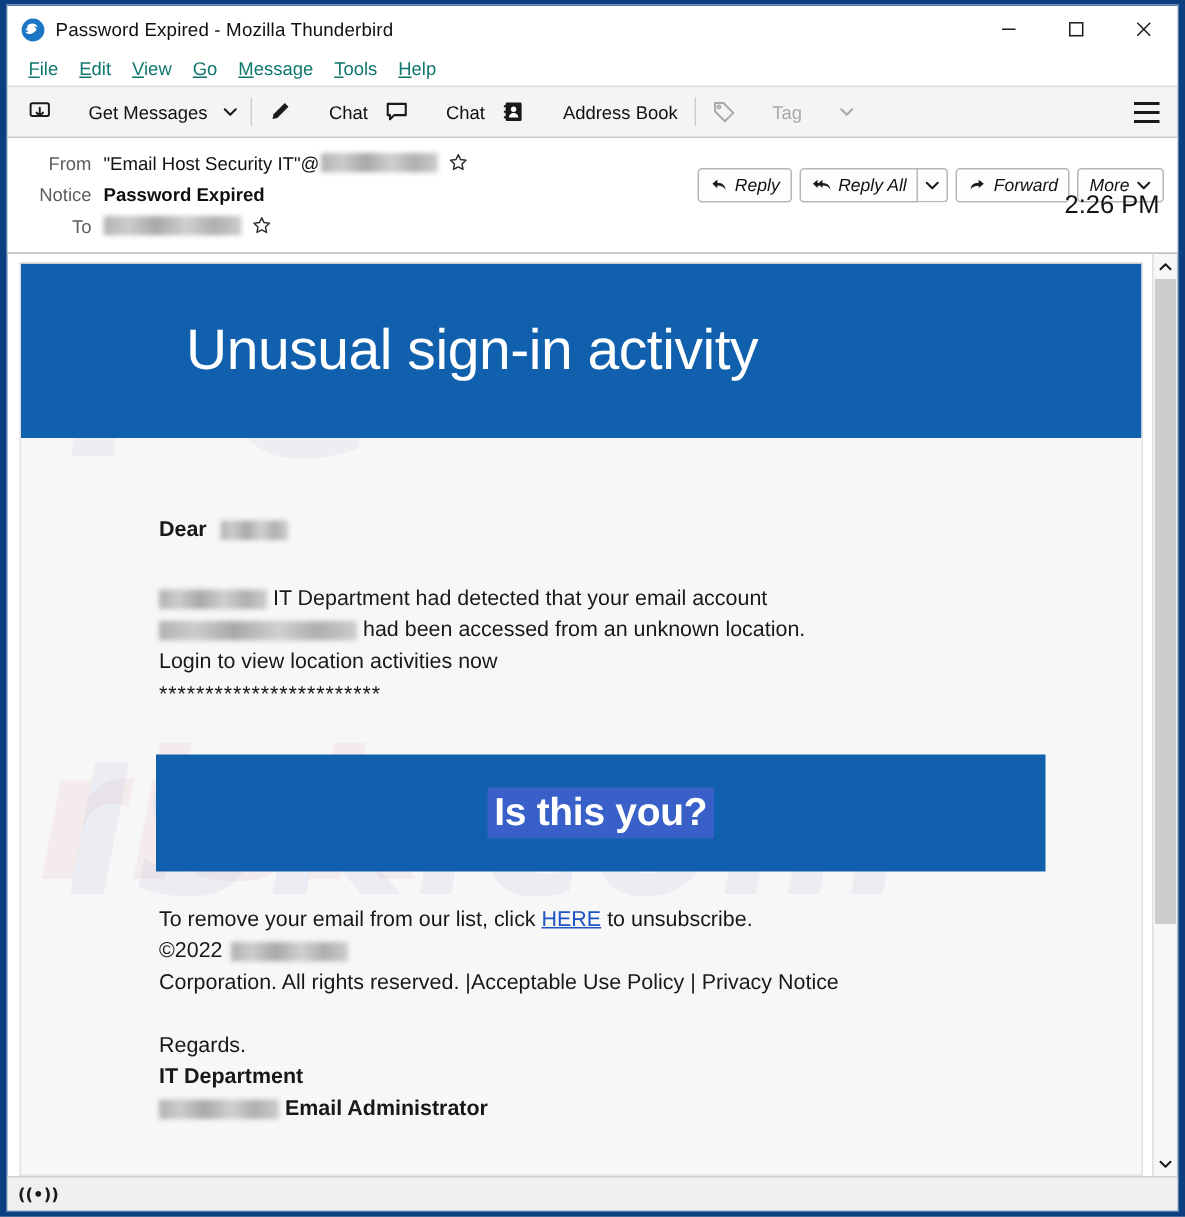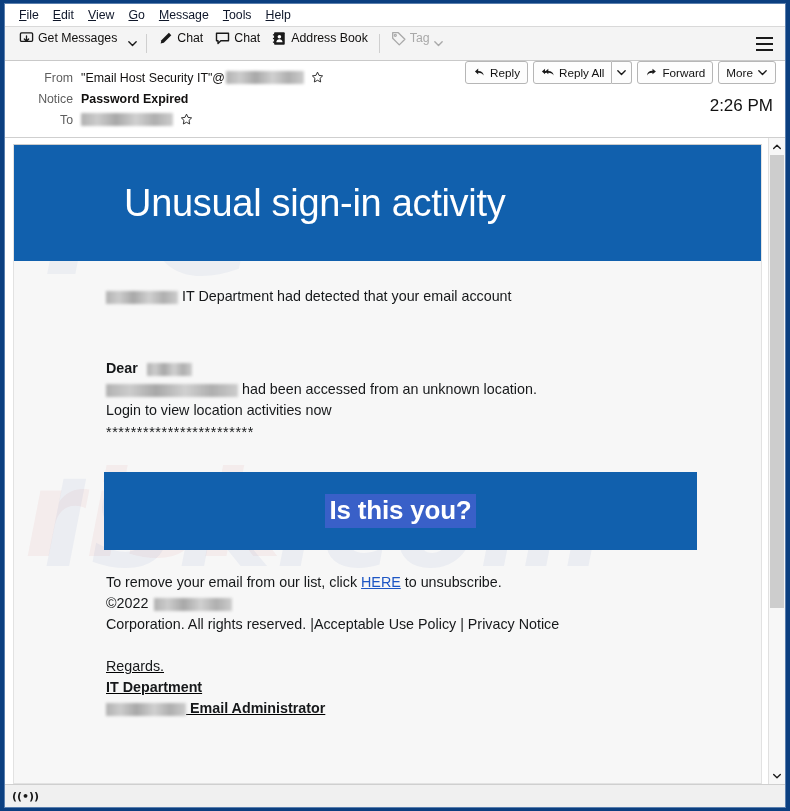--- a/index.html
+++ b/index.html
@@ -64,46 +64,47 @@
     height: 23px;
     background: #ffffff;
     display: flex;
     align-items: center;
     padding-left: 7px;
     flex: 0 0 auto;
     border-bottom: 1px solid #d9d9d9;
   }
   .menu-item {
     font-size: 12.3px;
-    color: #0f172a;
+    color: #0f766e;
     padding: 1px 7px 2px 7px;
     white-space: nowrap;
   }
   .menu-item u { text-decoration: underline; }
 
   
   #toolbar {
     height: 34px;
     background: #f4f4f4;
     border-bottom: 1px solid #c9c9c9;
     display: flex;
     align-items: center;
     padding: 0 6px 0 8px;
     flex: 0 0 auto;
     position: relative;
   }
   .tb-btn {
     display: flex;
-    align-items: flex-start;
+    align-items: center;
     height: 26px;
     padding: 0 6px;
     font-size: 12.3px;
     color: #12100f;
     white-space: nowrap;
     border-radius: 3px;
+    gap: 21px;
   }
   .tb-btn .ico {
     display: inline-flex;
     align-items: center;
     justify-content: center;
     margin-right: 4px;
   }
   .tb-caret {
     display: flex; align-items: center; justify-content: center;
     width: 18px; height: 26px;
@@ -132,21 +133,21 @@
     background: #ffffff;
     border-bottom: 1px solid #cfcfcf;
     padding: 6px 0 7px 0;
     flex: 0 0 auto;
     position: relative;
   }
   .hdr-row {
     display: flex;
     align-items: center;
     min-height: 21px;
-    padding-left: 12px;
+    padding-left: 0;
   }
   .hdr-label {
     width: 56px;
     text-align: right;
     font-size: 12.3px;
     color: #5e5e5e;
     margin-right: 8px;
     flex: 0 0 auto;
   }
   .hdr-value {
@@ -171,23 +172,24 @@
     filter: blur(1.6px);
     vertical-align: middle;
   }
   .star {
     margin-left: 7px;
     flex: 0 0 auto;
     line-height: 0;
   }
   #hdr-actions {
     position: absolute;
-    right: 9px; top: 0;
+    right: 9px; top: 20px;
     display: flex;
     align-items: flex-start;
+    font-style: italic;
   }
   .act-btn {
     height: 23px;
     border: 1px solid #b6b6b6;
     background: #fdfdfd;
     border-radius: 3px;
     display: flex;
     align-items: center;
     padding: 0 7px;
     font-size: 11.7px;
@@ -343,21 +345,21 @@
     font-size: 14.3px;
     color: #16181a;
     line-height: 21px;
     padding-left: 92px;
     white-space: nowrap;
   }
   .link {
     color: #1d56c4;
     text-decoration: underline;
   }
-  #sig { padding-top: 21px; text-decoration: underline; }
+  #sig { padding-top: 21px; }
   .sbold { font-weight: bold; }
 
   
   #vscroll {
     width: 17px;
     flex: 0 0 auto;
     background: #f7f7f7;
     border-left: 1px solid #e0e0e0;
     display: flex;
     flex-direction: column;
@@ -395,20 +397,47 @@
     font-weight: bold;
     color: #1a1a1a;
     font-family: "DejaVu Sans", sans-serif;
   }
 </style>
 </head>
 <body>
 
 <div id="window">
 
+  <div id="titlebar">
+    <span id="tb-logo">
+      <svg width="16" height="16" viewBox="0 0 16 16">
+        <circle cx="8" cy="8" r="7.6" fill="#1b74c4"></circle>
+        <path d="M4.2 5.2c1.4-1.5 3.6-1.9 5.3-1 .8.4 1.4 1.1 1.8 1.9-.9-.5-2-.6-3-.2.9.2 1.7.8 2.1 1.7-1 1.9-3 3.1-5.1 3-1-.1-2-.6-2.6-1.4.8.2 1.7.1 2.4-.4-1-.2-1.9-.9-2.2-1.9.4.2.9.3 1.3.3z" fill="#ffffff"></path>
+      </svg>
+    </span>
+    <span id="tb-title">Password Expired - Mozilla Thunderbird</span>
+
+    <div class="wincontrols">
+      <div class="winbtn">
+        <svg width="11" height="11" viewBox="0 0 11 11">
+            <path d="M1 5.5h9" stroke="#1a1a1a" stroke-width="1"></path>
+          </svg>
+      </div>
+      <div class="winbtn">
+        <svg width="11" height="11" viewBox="0 0 11 11">
+            <rect x="1.2" y="1.2" width="8.6" height="8.6" fill="none" stroke="#1a1a1a" stroke-width="1"></rect>
+          </svg>
+      </div>
+      <div class="winbtn">
+        <svg width="11" height="11" viewBox="0 0 11 11">
+            <path d="M1.2 1.2l8.6 8.6M9.8 1.2l-8.6 8.6" stroke="#1a1a1a" stroke-width="1"></path>
+          </svg>
+      </div>
+    </div>
+  </div>
 
   <div id="menubar">
     <div class="menu-item"><u>F</u>ile</div>
     <div class="menu-item"><u>E</u>dit</div>
     <div class="menu-item"><u>V</u>iew</div>
     <div class="menu-item"><u>G</u>o</div>
     <div class="menu-item"><u>M</u>essage</div>
     <div class="menu-item"><u>T</u>ools</div>
     <div class="menu-item"><u>H</u>elp</div>
   </div>
@@ -577,28 +606,28 @@
           <div class="wm" id="wm-red">risk</div>
           <div class="wm" id="wm-blue">ISK.com</div>
         </div>
 
         <div id="banner">
           <div id="banner-title">Unusual sign-in activity</div>
         </div>
 
         <div id="body-inner">
 
+          <div class="para bold" id="dear-row">
+            <span>Dear</span>
+            <span class="redact" style="width:45px;height:13px;margin-left:5px;"></span>
+          </div>
+
           <div class="para" id="p1">
             <span class="redact" style="width:72px;height:13px;"></span>
             <span>IT Department had detected that your email account</span>
-          </div>
-
-          <div class="para bold" id="dear-row">
-            <span>Dear</span>
-            <span class="redact" style="width:45px;height:13px;margin-left:5px;"></span>
           </div>
 
           <div class="para">
             <span class="redact" style="width:132px;height:13px;"></span>
             <span>had been accessed from an unknown location.</span>
           </div>
 
           <div class="para">Login to view location activities now</div>
 
           <div id="stars">************************</div>

